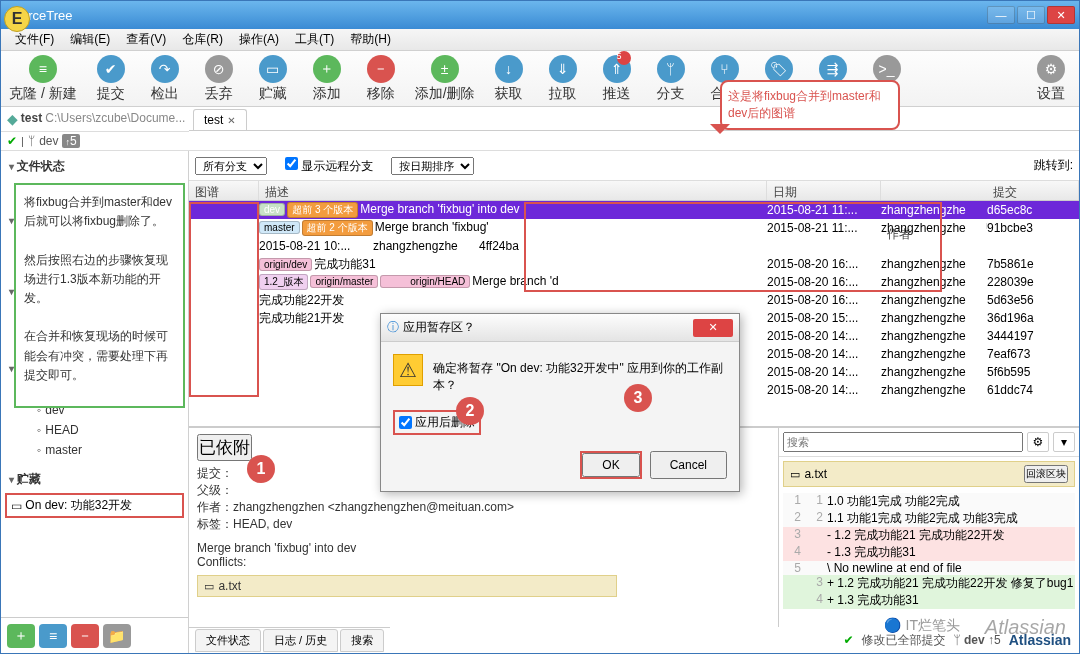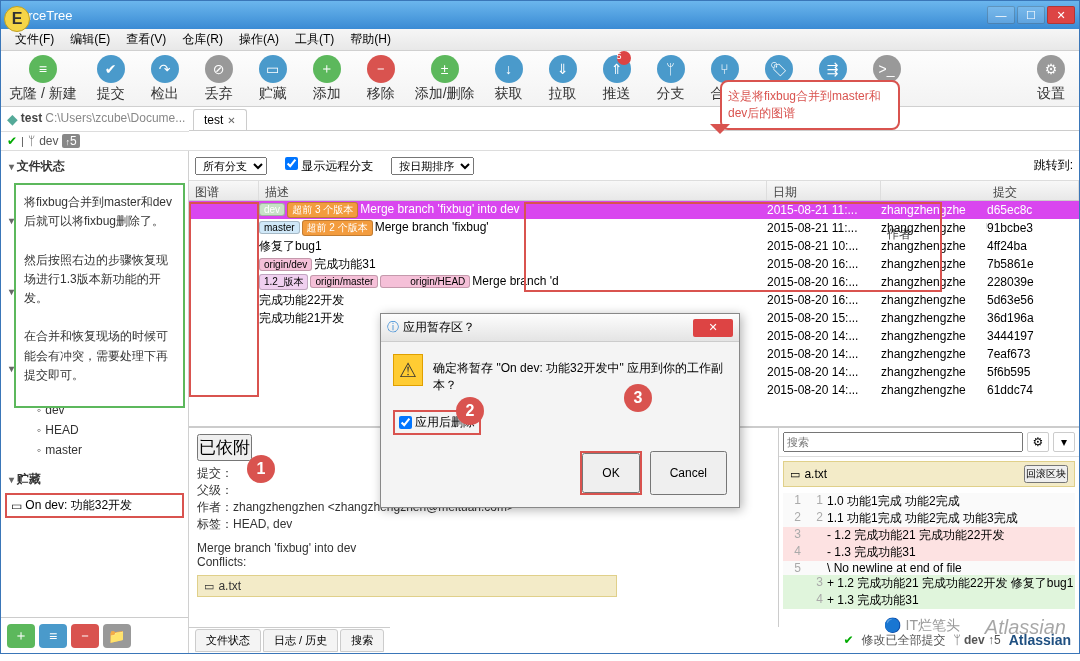--- a/index.html
+++ b/index.html
@@ -37,21 +37,21 @@
 .side-bottom .rb { width:28px; height:24px; border-radius:4px; display:flex; align-items:center; justify-content:center; color:#fff; font-size:14px;}
 .main { flex:1; display:flex; flex-direction:column; min-width:0; }
 .filter-row { height:30px; border-bottom:1px solid #ddd; display:flex; align-items:center; padding:0 6px; gap:18px; }
 .filter-row select,.filter-row input{ font-size:11px; padding:1px 3px; }
 .grid { flex:1; display:flex; flex-direction:column; min-height:0; border-bottom:1px solid #ccc;}
 .grid-head { display:flex; background:linear-gradient(#f8f8f8,#e8e8e8); border-bottom:1px solid #ccc; height:20px; font-size:11px; color:#444;}
 .grid-head div{ padding:3px 6px; border-right:1px solid #ddd;}
 .gh-graph{width:70px;} .gh-desc{flex:1;} .gh-date{width:114px;} .gh-auth{width:106px;margin-top:42px;} .gh-commit{width:92px;}
 .grid-body { flex:1; overflow:hidden; font-size:12px; position:relative;}
 .grid-row { display:flex; height:18px; align-items:center;}
-.grid-row.sel{ background:#d946ef; color:#fff; }
+.grid-row.sel{ background:#6d28d9; color:#fff; }
 .gr-graph{width:70px; position:relative; height:18px;}
 .gr-desc{flex:1; overflow:hidden; white-space:nowrap;}
 .gr-date{width:114px;white-space:nowrap;overflow:hidden;} .gr-auth{width:106px;} .gr-commit{width:92px;}
 .tag{ display:inline-block; padding:0 4px; border-radius:3px; font-size:10px; margin-right:2px; border:1px solid rgba(0,0,0,.2);}
 .tag.dev{background:#c7e2c7;} .tag.master{background:#d0e8f8;} .tag.ahead{background:#f39c3e;color:#fff;} .tag.origin{background:#f5c0d8;} .tag.ver{background:#f0d0f0;} .tag.head{background:#f5c0d8;padding-left:29px;}
 .graph-redbox{position:absolute;left:335px;top:1px;width:418px;height:90px;border:2px solid #d9534f;pointer-events:none;}
 .detail { display:flex; height:200px; border-top:1px solid #ccc;}
 .detail-left{ flex:1; padding:6px 8px; font-size:11px; color:#333; border-right:1px solid #ccc; overflow:hidden;}
 .detail-left .row{white-space:nowrap;}
 .detail-right{ width:300px; display:flex; flex-direction:column;}
@@ -70,21 +70,21 @@
 .note-right::after{content:"";position:absolute;left:-12px;bottom:-16px;border:10px solid transparent;border-top-color:#d9534f;}
 .step-circle{position:absolute;width:28px;height:28px;border-radius:50%;background:#d9534f;color:#fff;display:flex;align-items:center;justify-content:center;font-size:16px;font-weight:bold;z-index:30;}
 .modal{position:absolute;left:380px;top:313px;width:360px;border:1px solid #888;background:#f4f4f4;z-index:20;box-shadow:2px 2px 10px rgba(0,0,0,.3);}
 .modal .mtitle{height:28px;background:linear-gradient(#fdfdfd,#e4e4e4);display:flex;align-items:center;padding:0 6px;gap:4px;border-bottom:1px solid #ccc;}
 .modal .mtitle .mx{margin-left:auto;width:40px;height:18px;background:#d44;color:#fff;display:flex;align-items:center;justify-content:center;border-radius:2px;font-size:11px;}
 .modal .mbody{padding:12px;display:flex;gap:10px;align-items:flex-start;}
 .modal .warn{width:32px;height:32px;background:#fc3;border:1px solid #e0a000;display:flex;align-items:center;justify-content:center;font-size:20px;color:#333;}
 .modal .chk-row{padding:4px 12px 10px 12px;display:flex;align-items:center;gap:4px;}
 .modal .chk-row .box{border:2px solid #d9534f;padding:2px 4px;display:flex;align-items:center;gap:3px;}
 .modal .btns{padding:6px 12px 12px 12px;display:flex;justify-content:flex-end;gap:8px;}
-.modal button{padding:11px 18px;font-size:12px;}
+.modal button{padding:3px 18px;font-size:12px;}
 .modal .ok-box{border:2px solid #d9534f;display:inline-block;}
 .e-badge{position:absolute;left:4px;top:6px;width:26px;height:26px;border-radius:50%;background:#f5d547;border:1px solid #c0a020;display:flex;align-items:center;justify-content:center;font-weight:bold;font-size:16px;color:#333;z-index:50;}
 .watermark{position:absolute;right:14px;bottom:22px;font-size:20px;color:rgba(0,0,0,.35);font-style:italic;z-index:40;}
 .wx{position:absolute;right:120px;bottom:26px;font-size:14px;color:#999;z-index:40;}
 .bt-bar{display:flex;align-items:center;}
 </style>
 </head>
 <body>
 
 <div class="e-badge">E</div>
@@ -286,21 +286,20 @@
             </div>
             <div class="grid-row">
               <div class="gr-graph"></div>
               <div class="gr-desc"><span class="tag master">master</span><span class="tag ahead">超前 2 个版本</span>Merge branch 'fixbug'</div>
               <div class="gr-date">2015-08-21 11:...</div>
               <div class="gr-auth">zhangzhengzhe</div>
               <div class="gr-commit">91bcbe3</div>
             </div>
             <div class="grid-row">
               <div class="gr-graph"></div>
-              <div class="gr-desc">修复了bug1</div>
               <div class="gr-date">2015-08-21 10:...</div>
               <div class="gr-auth">zhangzhengzhe</div>
               <div class="gr-commit">4ff24ba</div>
             </div>
             <div class="grid-row">
               <div class="gr-graph"></div>
               <div class="gr-desc"><span class="tag origin">origin/dev</span>完成功能31</div>
               <div class="gr-date">2015-08-20 16:...</div>
               <div class="gr-auth">zhangzhengzhe</div>
               <div class="gr-commit">7b5861e</div>

